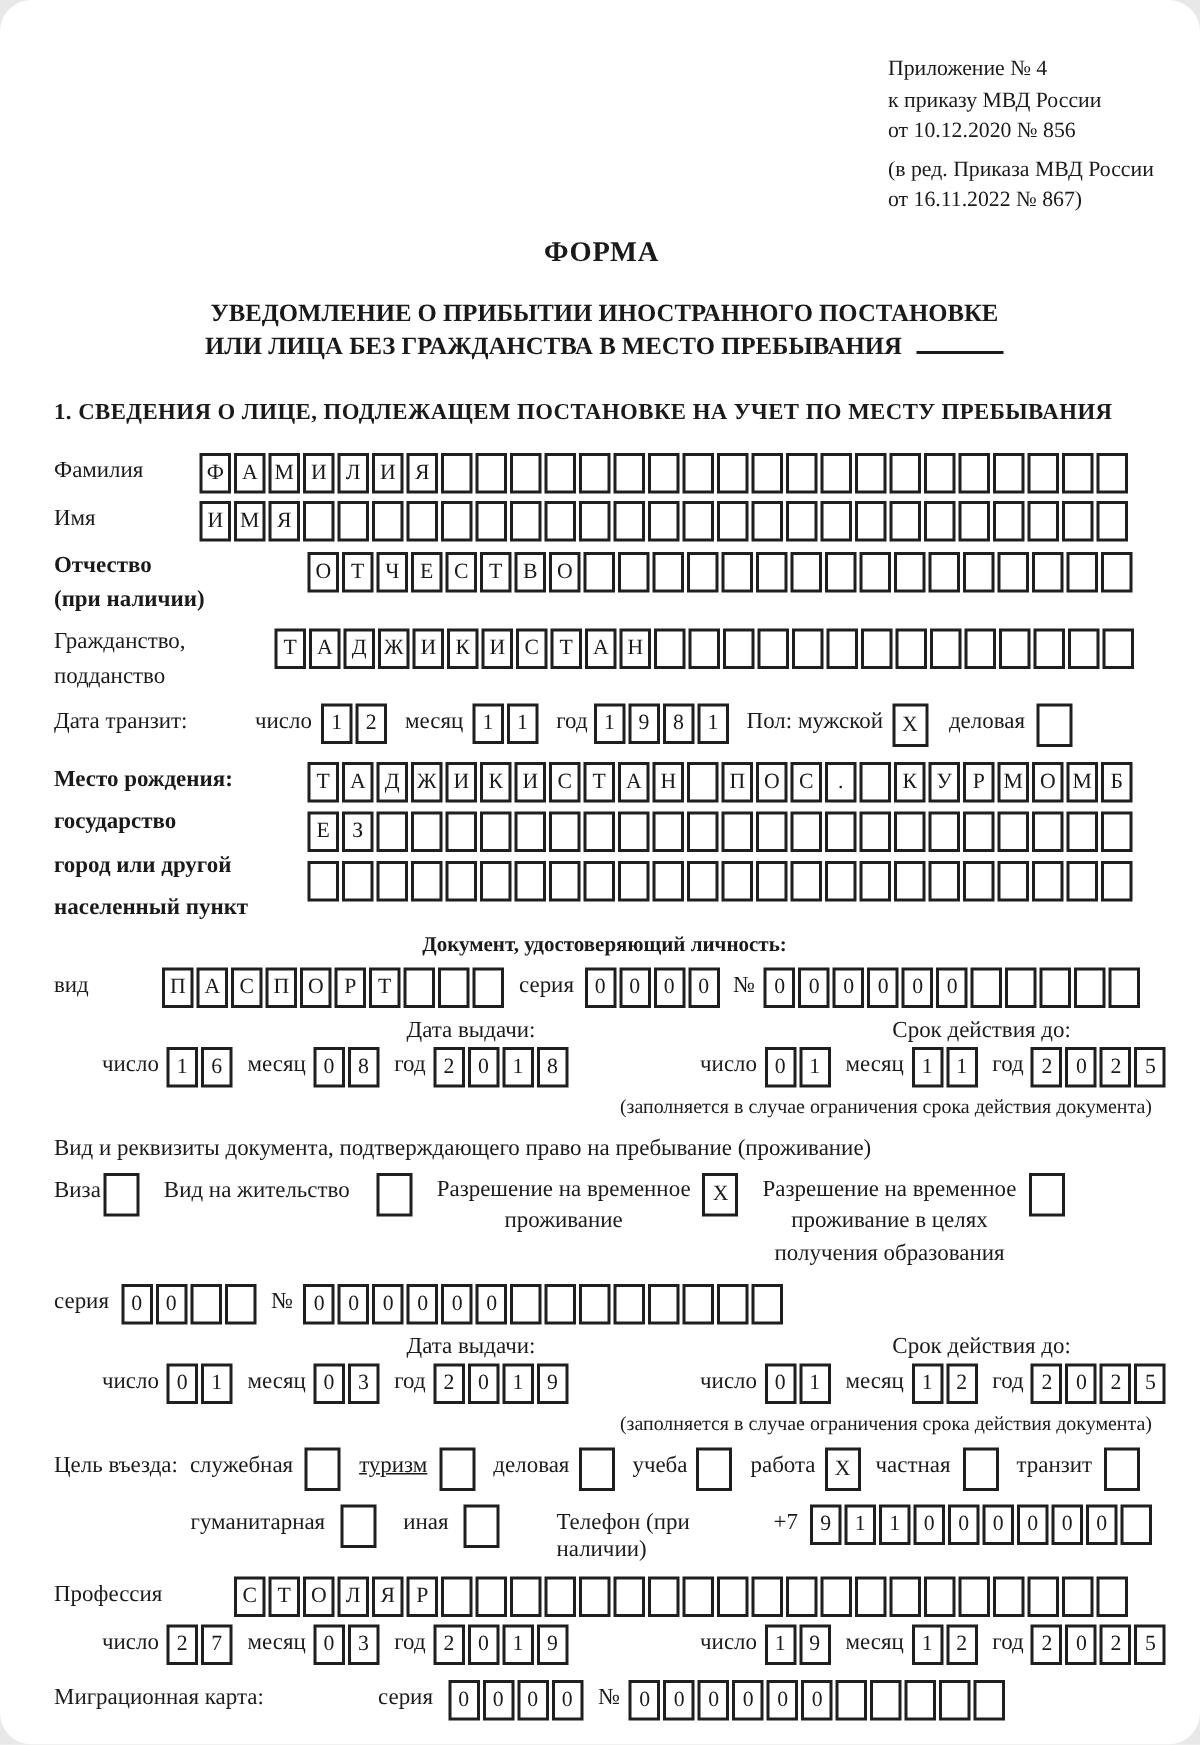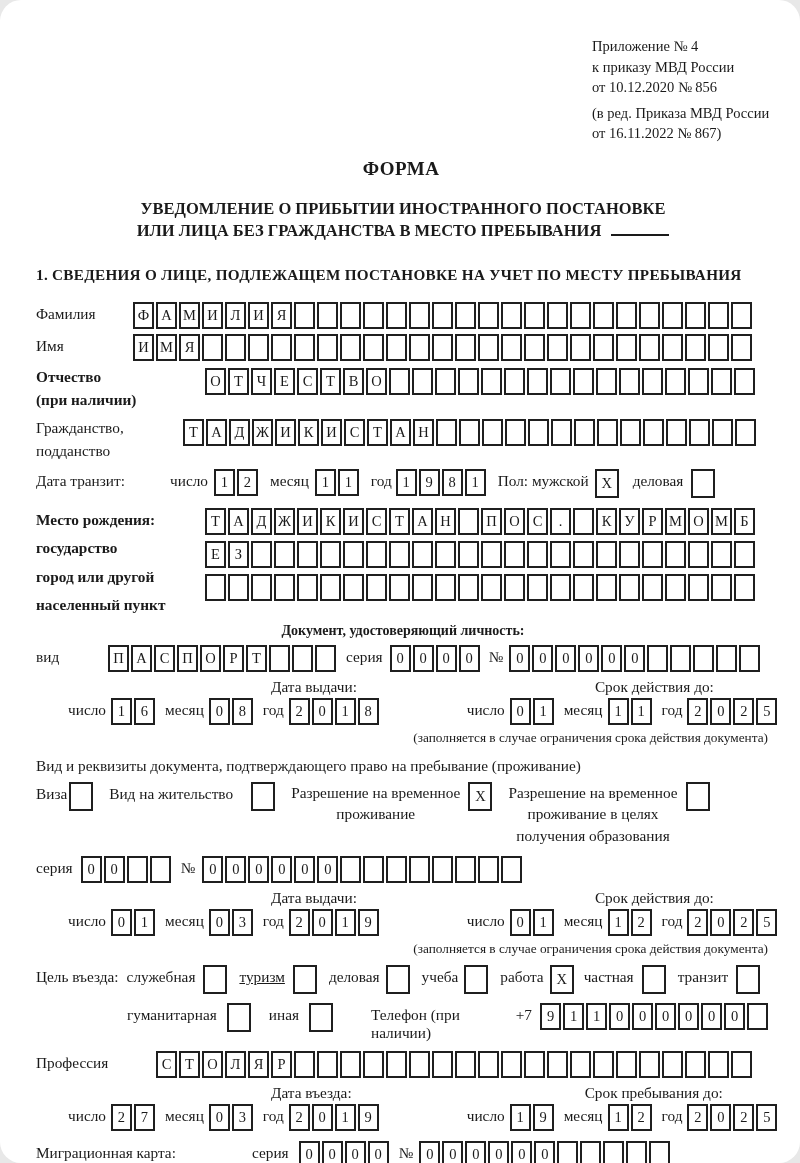--- a/index.html
+++ b/index.html
@@ -244,24 +244,20 @@
     <span class="inline-lbl" style="margin-right:36px;">Телефон (при наличии)</span>
     <span class="inline-lbl" style="margin-right:8px;">+7</span>
     <span class="cells"><span class="cell">9</span><span class="cell">1</span><span class="cell">1</span><span class="cell">0</span><span class="cell">0</span><span class="cell">0</span><span class="cell">0</span><span class="cell">0</span><span class="cell">0</span><span class="cell"></span></span>
   </div>
 
   <div class="row">
     <div class="lbl lw5">Профессия</div>
     <div class="cells"><span class="cell">С</span><span class="cell">Т</span><span class="cell">О</span><span class="cell">Л</span><span class="cell">Я</span><span class="cell">Р</span><span class="cell"></span><span class="cell"></span><span class="cell"></span><span class="cell"></span><span class="cell"></span><span class="cell"></span><span class="cell"></span><span class="cell"></span><span class="cell"></span><span class="cell"></span><span class="cell"></span><span class="cell"></span><span class="cell"></span><span class="cell"></span><span class="cell"></span><span class="cell"></span><span class="cell"></span><span class="cell"></span><span class="cell"></span><span class="cell"></span></div>
   </div>
 
-  <div class="subrow">
-    <span style="margin-left:235px;">Дата въезда:</span>
-    <span style="margin-left:200px;">Срок пребывания до:</span>
-  </div>
 
   <div class="row" style="margin-bottom:10px;">
     <div class="dgroup" style="margin-left:32px;">
       <span class="inline-lbl">число</span>
       <span class="cells"><span class="cell">2</span><span class="cell">7</span></span>
       <span class="inline-lbl">месяц</span>
       <span class="cells"><span class="cell">0</span><span class="cell">3</span></span>
       <span class="inline-lbl">год</span>
       <span class="cells"><span class="cell">2</span><span class="cell">0</span><span class="cell">1</span><span class="cell">9</span></span>
     </div>

